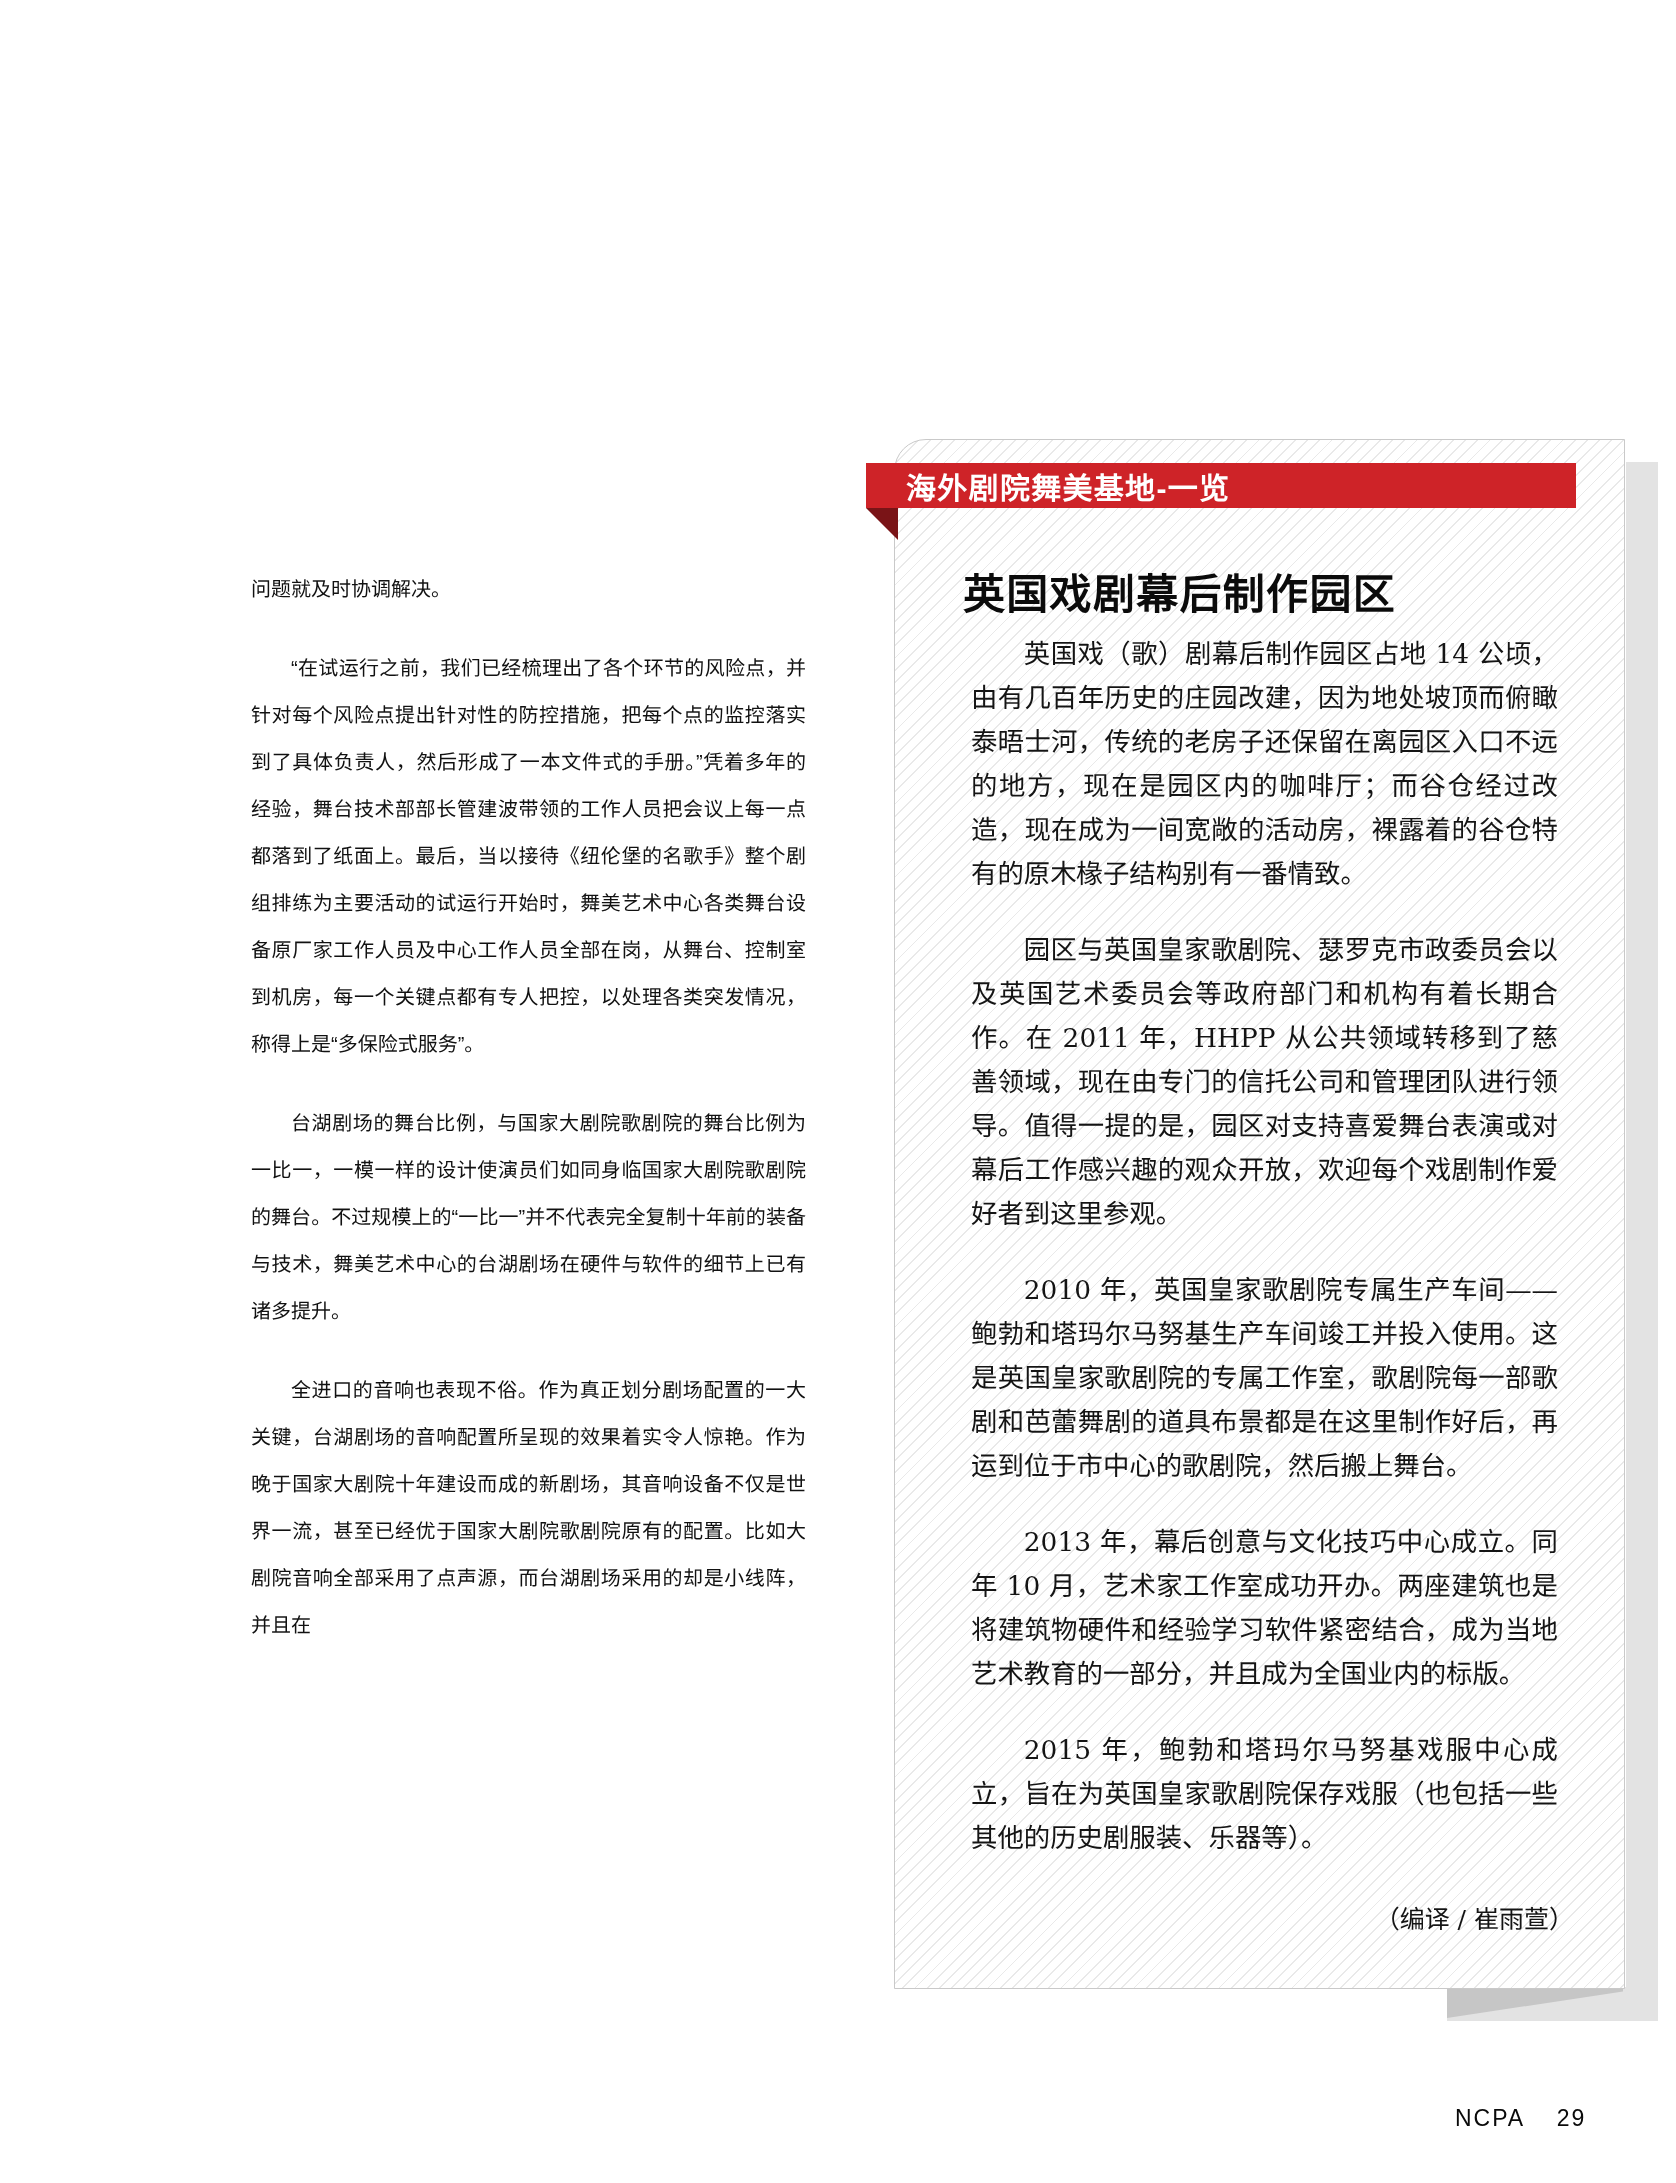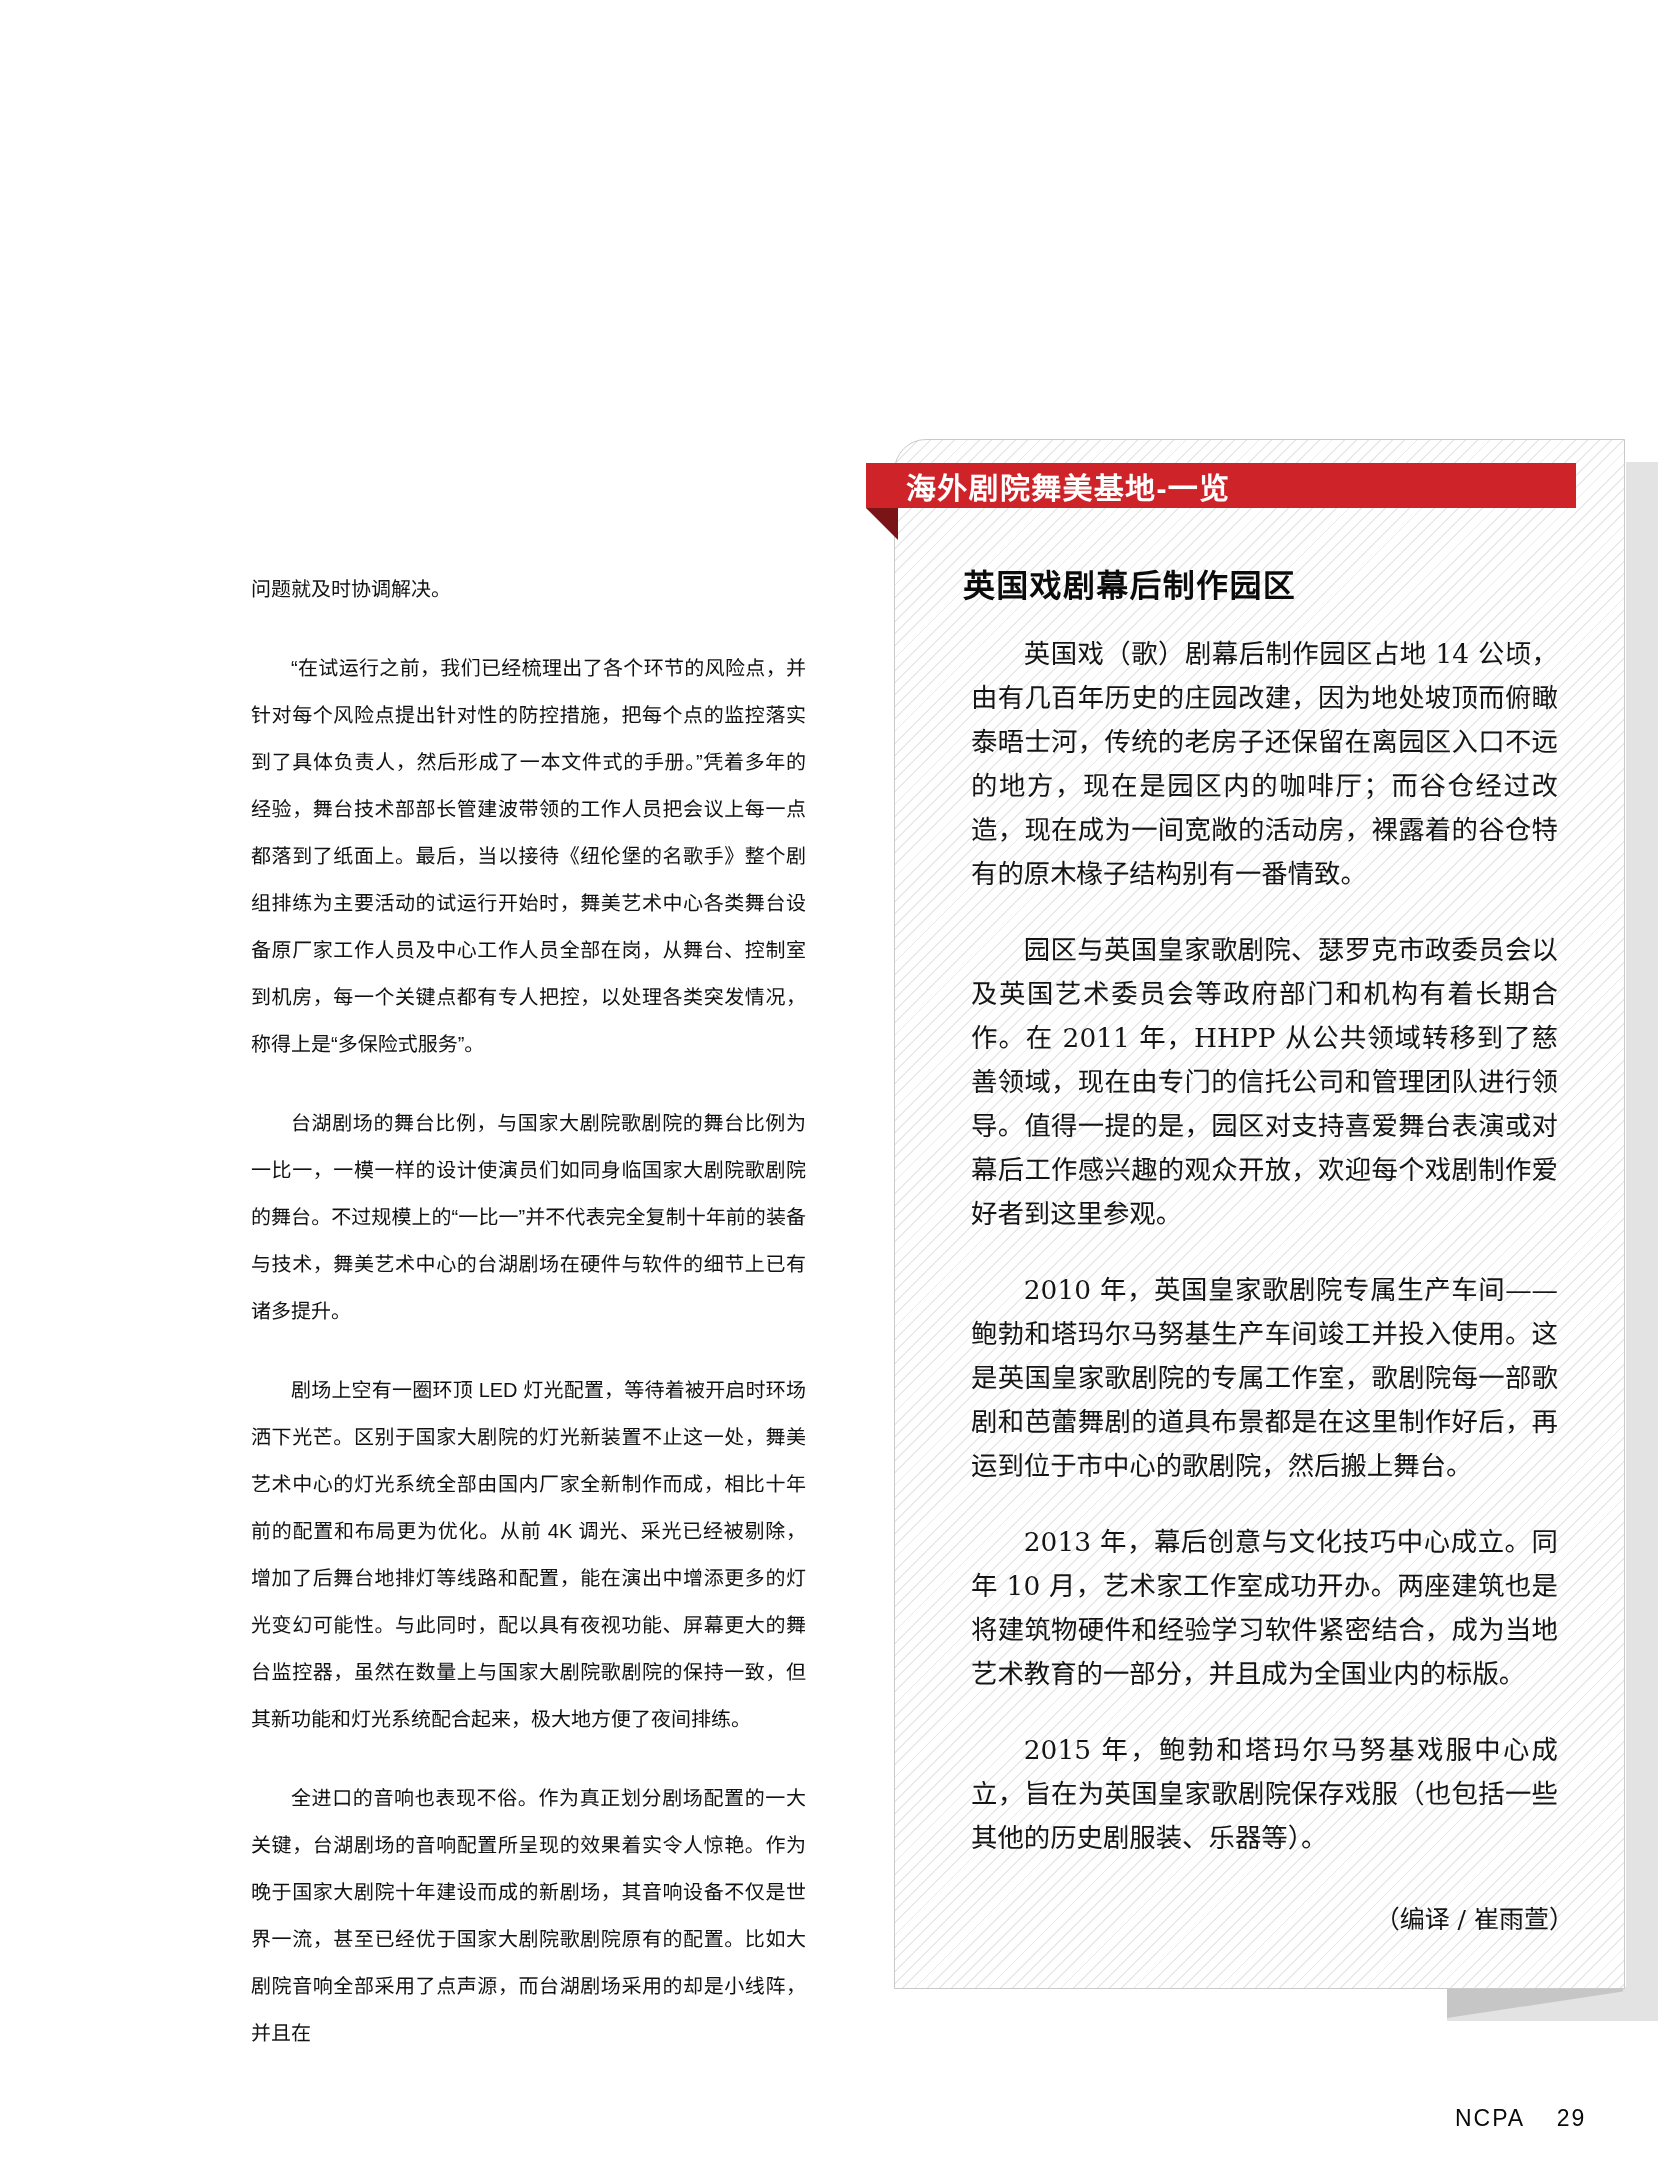--- a/index.html
+++ b/index.html
@@ -43,21 +43,21 @@
     border:1.3px solid var(--border);
     border-radius:32px 0 0 0;
     background:
       repeating-linear-gradient(135deg,
         #ffffff 0px,#ffffff 7.3px,
         #e9e9e9 7.3px,#e9e9e9 8.6px);
     overflow:hidden;
   }
   .panel-title{
     position:absolute;left:931px;top:528px;
-    font-size:32px;font-weight:bold;letter-spacing:1.3px;
+    font-size:42px;font-weight:bold;letter-spacing:1.3px;
     font-family:"Liberation Sans",sans-serif;color:#0b0b0b;
   }
   .panel-body{
     position:absolute;left:923px;top:584px;width:651px;
     font-family:"DejaVu Serif","Liberation Serif",serif;
     font-size:26.4px;line-height:44px;color:#141414;
     text-align:justify;text-justify:inter-ideograph;
   }
   .panel-body p{margin:0;text-indent:2em;}
   .panel-credit{
@@ -94,21 +94,20 @@
     letter-spacing:2px;word-spacing:8px;white-space:pre;
   }
 </style>
 </head>
 <body>
 
 <div class="article-col">
   <p>问题就及时协调解决。</p>
   <p class="indent">“在试运行之前，我们已经梳理出了各个环节的风险点，并针对每个风险点提出针对性的防控措施，把每个点的监控落实到了具体负责人，然后形成了一本文件式的手册。”凭着多年的经验，舞台技术部部长管建波带领的工作人员把会议上每一点都落到了纸面上。最后，当以接待《纽伦堡的名歌手》整个剧组排练为主要活动的试运行开始时，舞美艺术中心各类舞台设备原厂家工作人员及中心工作人员全部在岗，从舞台、控制室到机房，每一个关键点都有专人把控，以处理各类突发情况，称得上是“多保险式服务”。</p>
   <p class="indent">台湖剧场的舞台比例，与国家大剧院歌剧院的舞台比例为一比一，一模一样的设计使演员们如同身临国家大剧院歌剧院的舞台。不过规模上的“一比一”并不代表完全复制十年前的装备与技术，舞美艺术中心的台湖剧场在硬件与软件的细节上已有诸多提升。</p>
-  <p class="indent">剧场上空有一圈环顶 LED 灯光配置，等待着被开启时环场洒下光芒。区别于国家大剧院的灯光新装置不止这一处，舞美艺术中心的灯光系统全部由国内厂家全新制作而成，相比十年前的配置和布局更为优化。从前 4K 调光、采光已经被剔除，增加了后舞台地排灯等线路和配置，能在演出中增添更多的灯光变幻可能性。与此同时，配以具有夜视功能、屏幕更大的舞台监控器，虽然在数量上与国家大剧院歌剧院的保持一致，但其新功能和灯光系统配合起来，极大地方便了夜间排练。</p>
   <p class="indent">全进口的音响也表现不俗。作为真正划分剧场配置的一大关键，台湖剧场的音响配置所呈现的效果着实令人惊艳。作为晚于国家大剧院十年建设而成的新剧场，其音响设备不仅是世界一流，甚至已经优于国家大剧院歌剧院原有的配置。比如大剧院音响全部采用了点声源，而台湖剧场采用的却是小线阵，并且在</p>
 </div>
 
 <div class="panel-shadow-right"></div>
 <div class="panel-curl-light"></div>
 <div class="panel-curl-dark"></div>
 
 <div class="panel"></div>
 
 <div class="banner">

